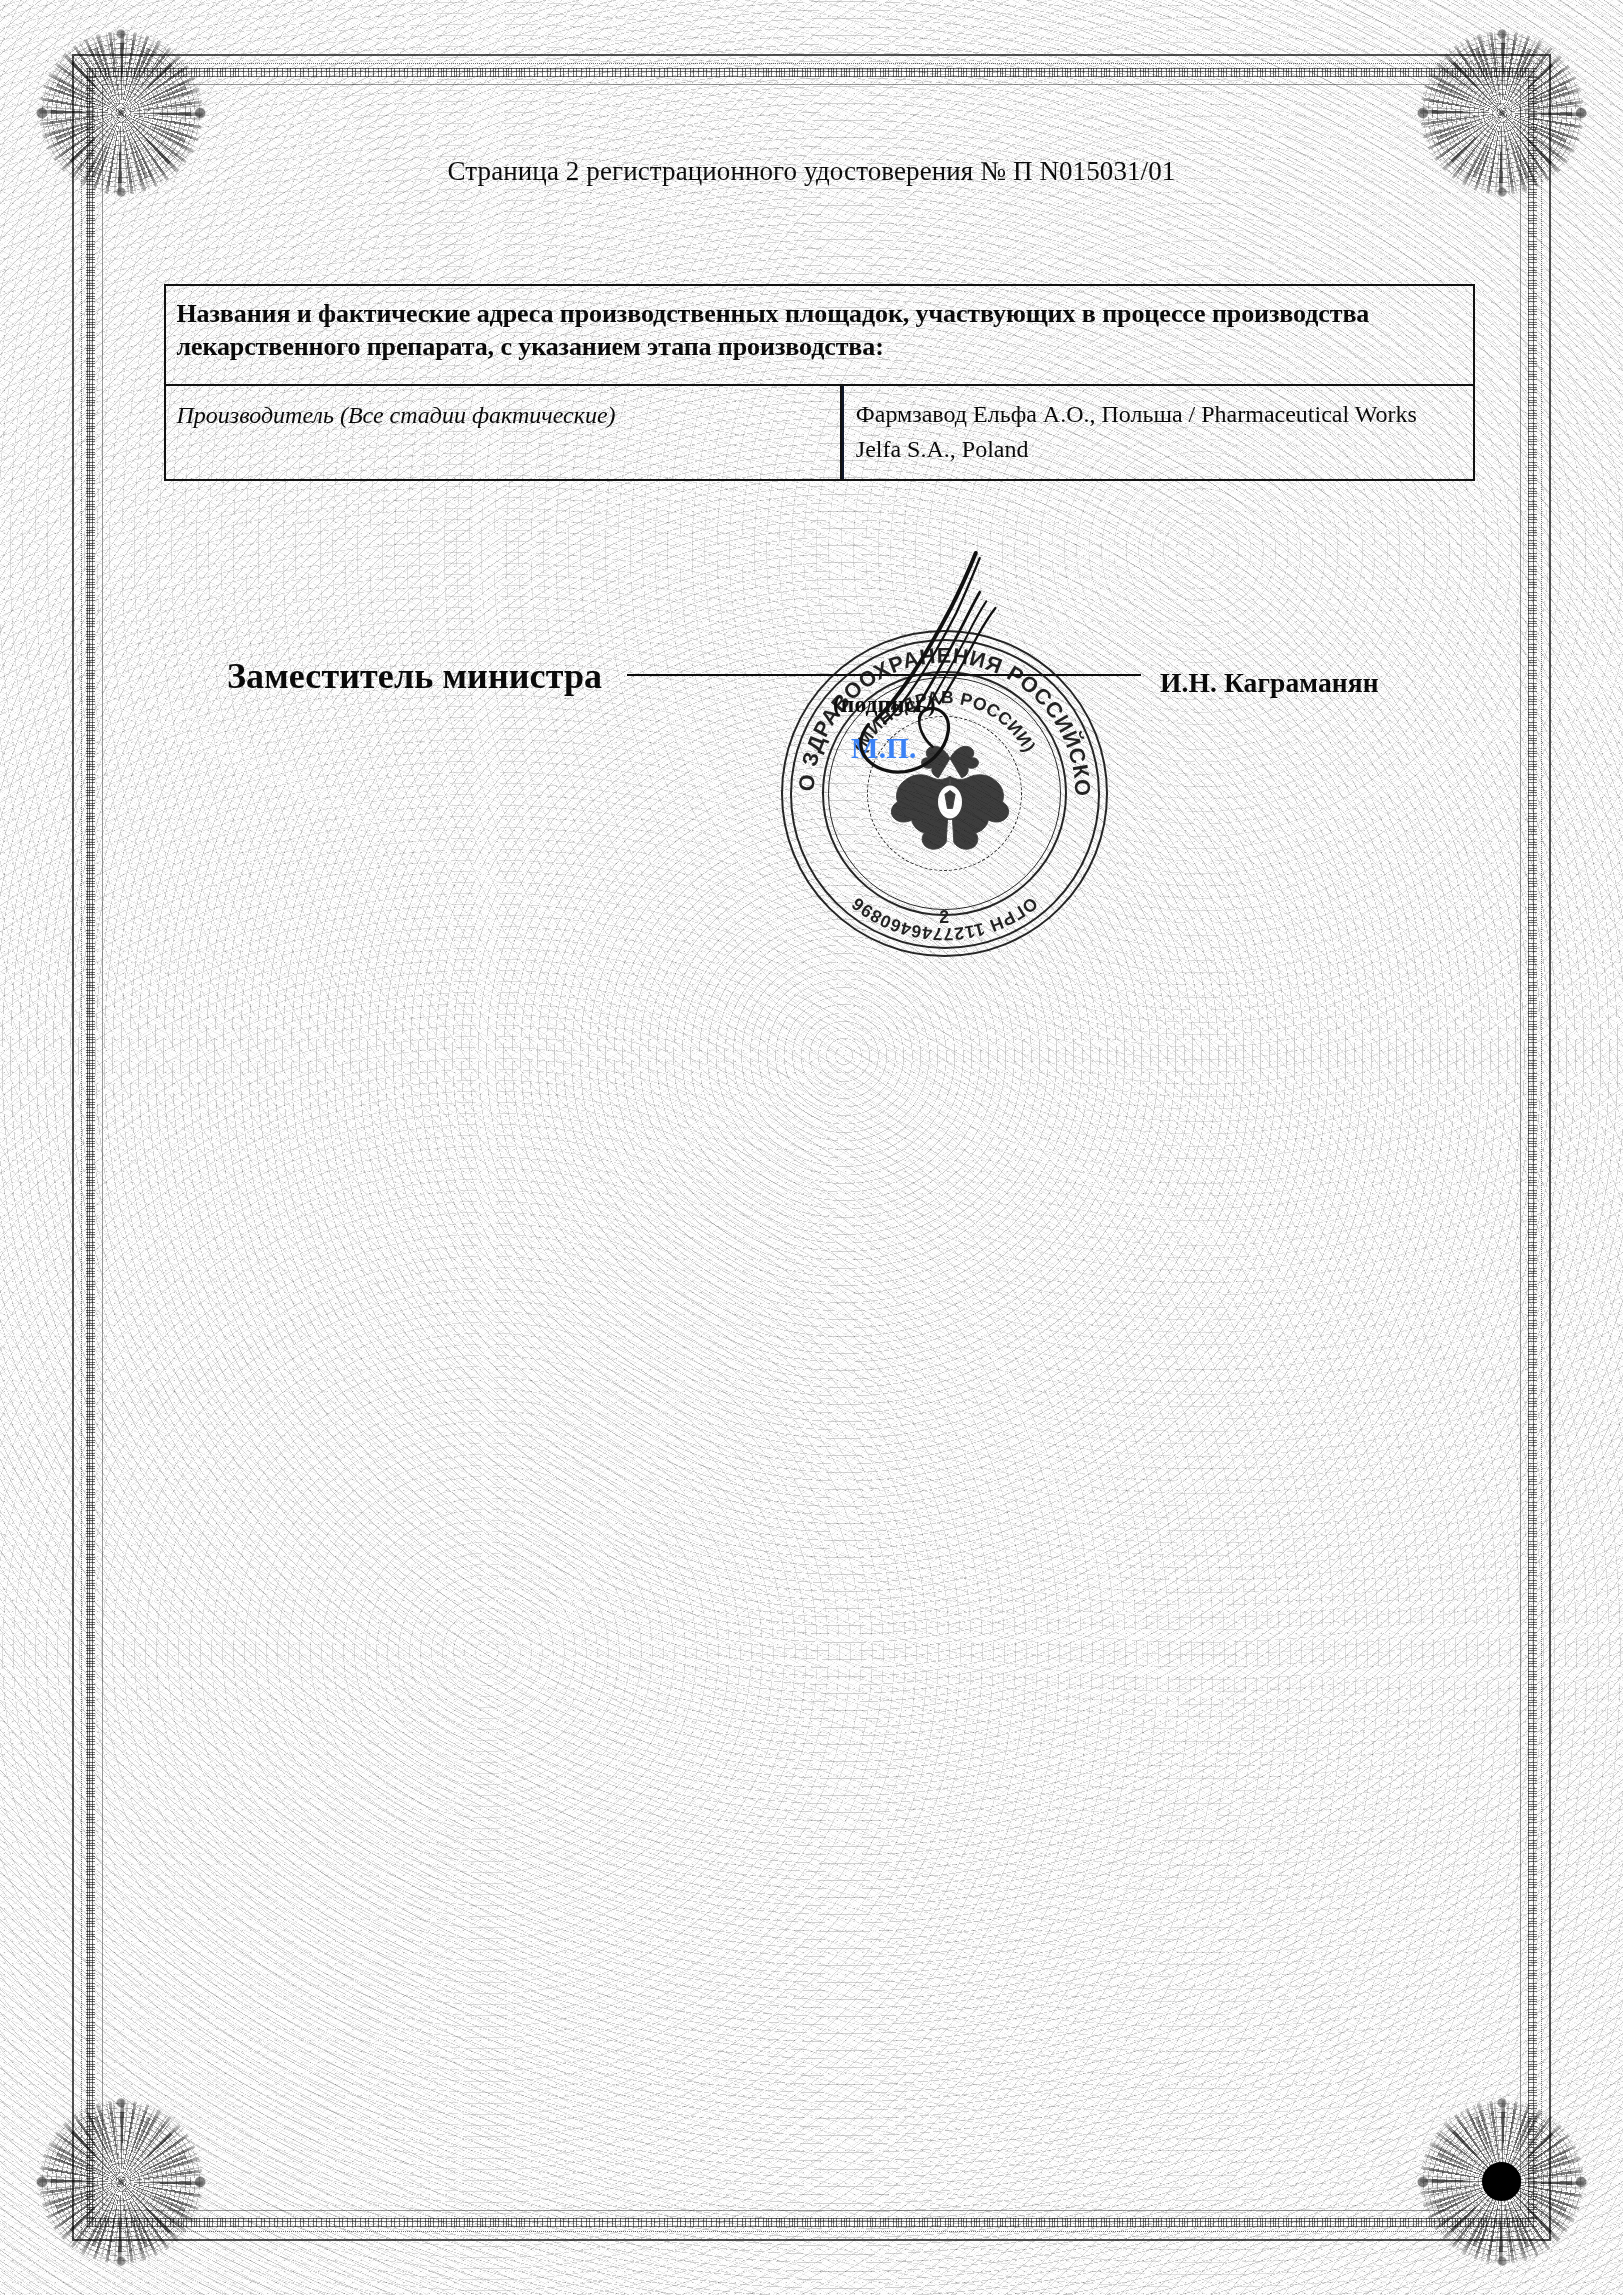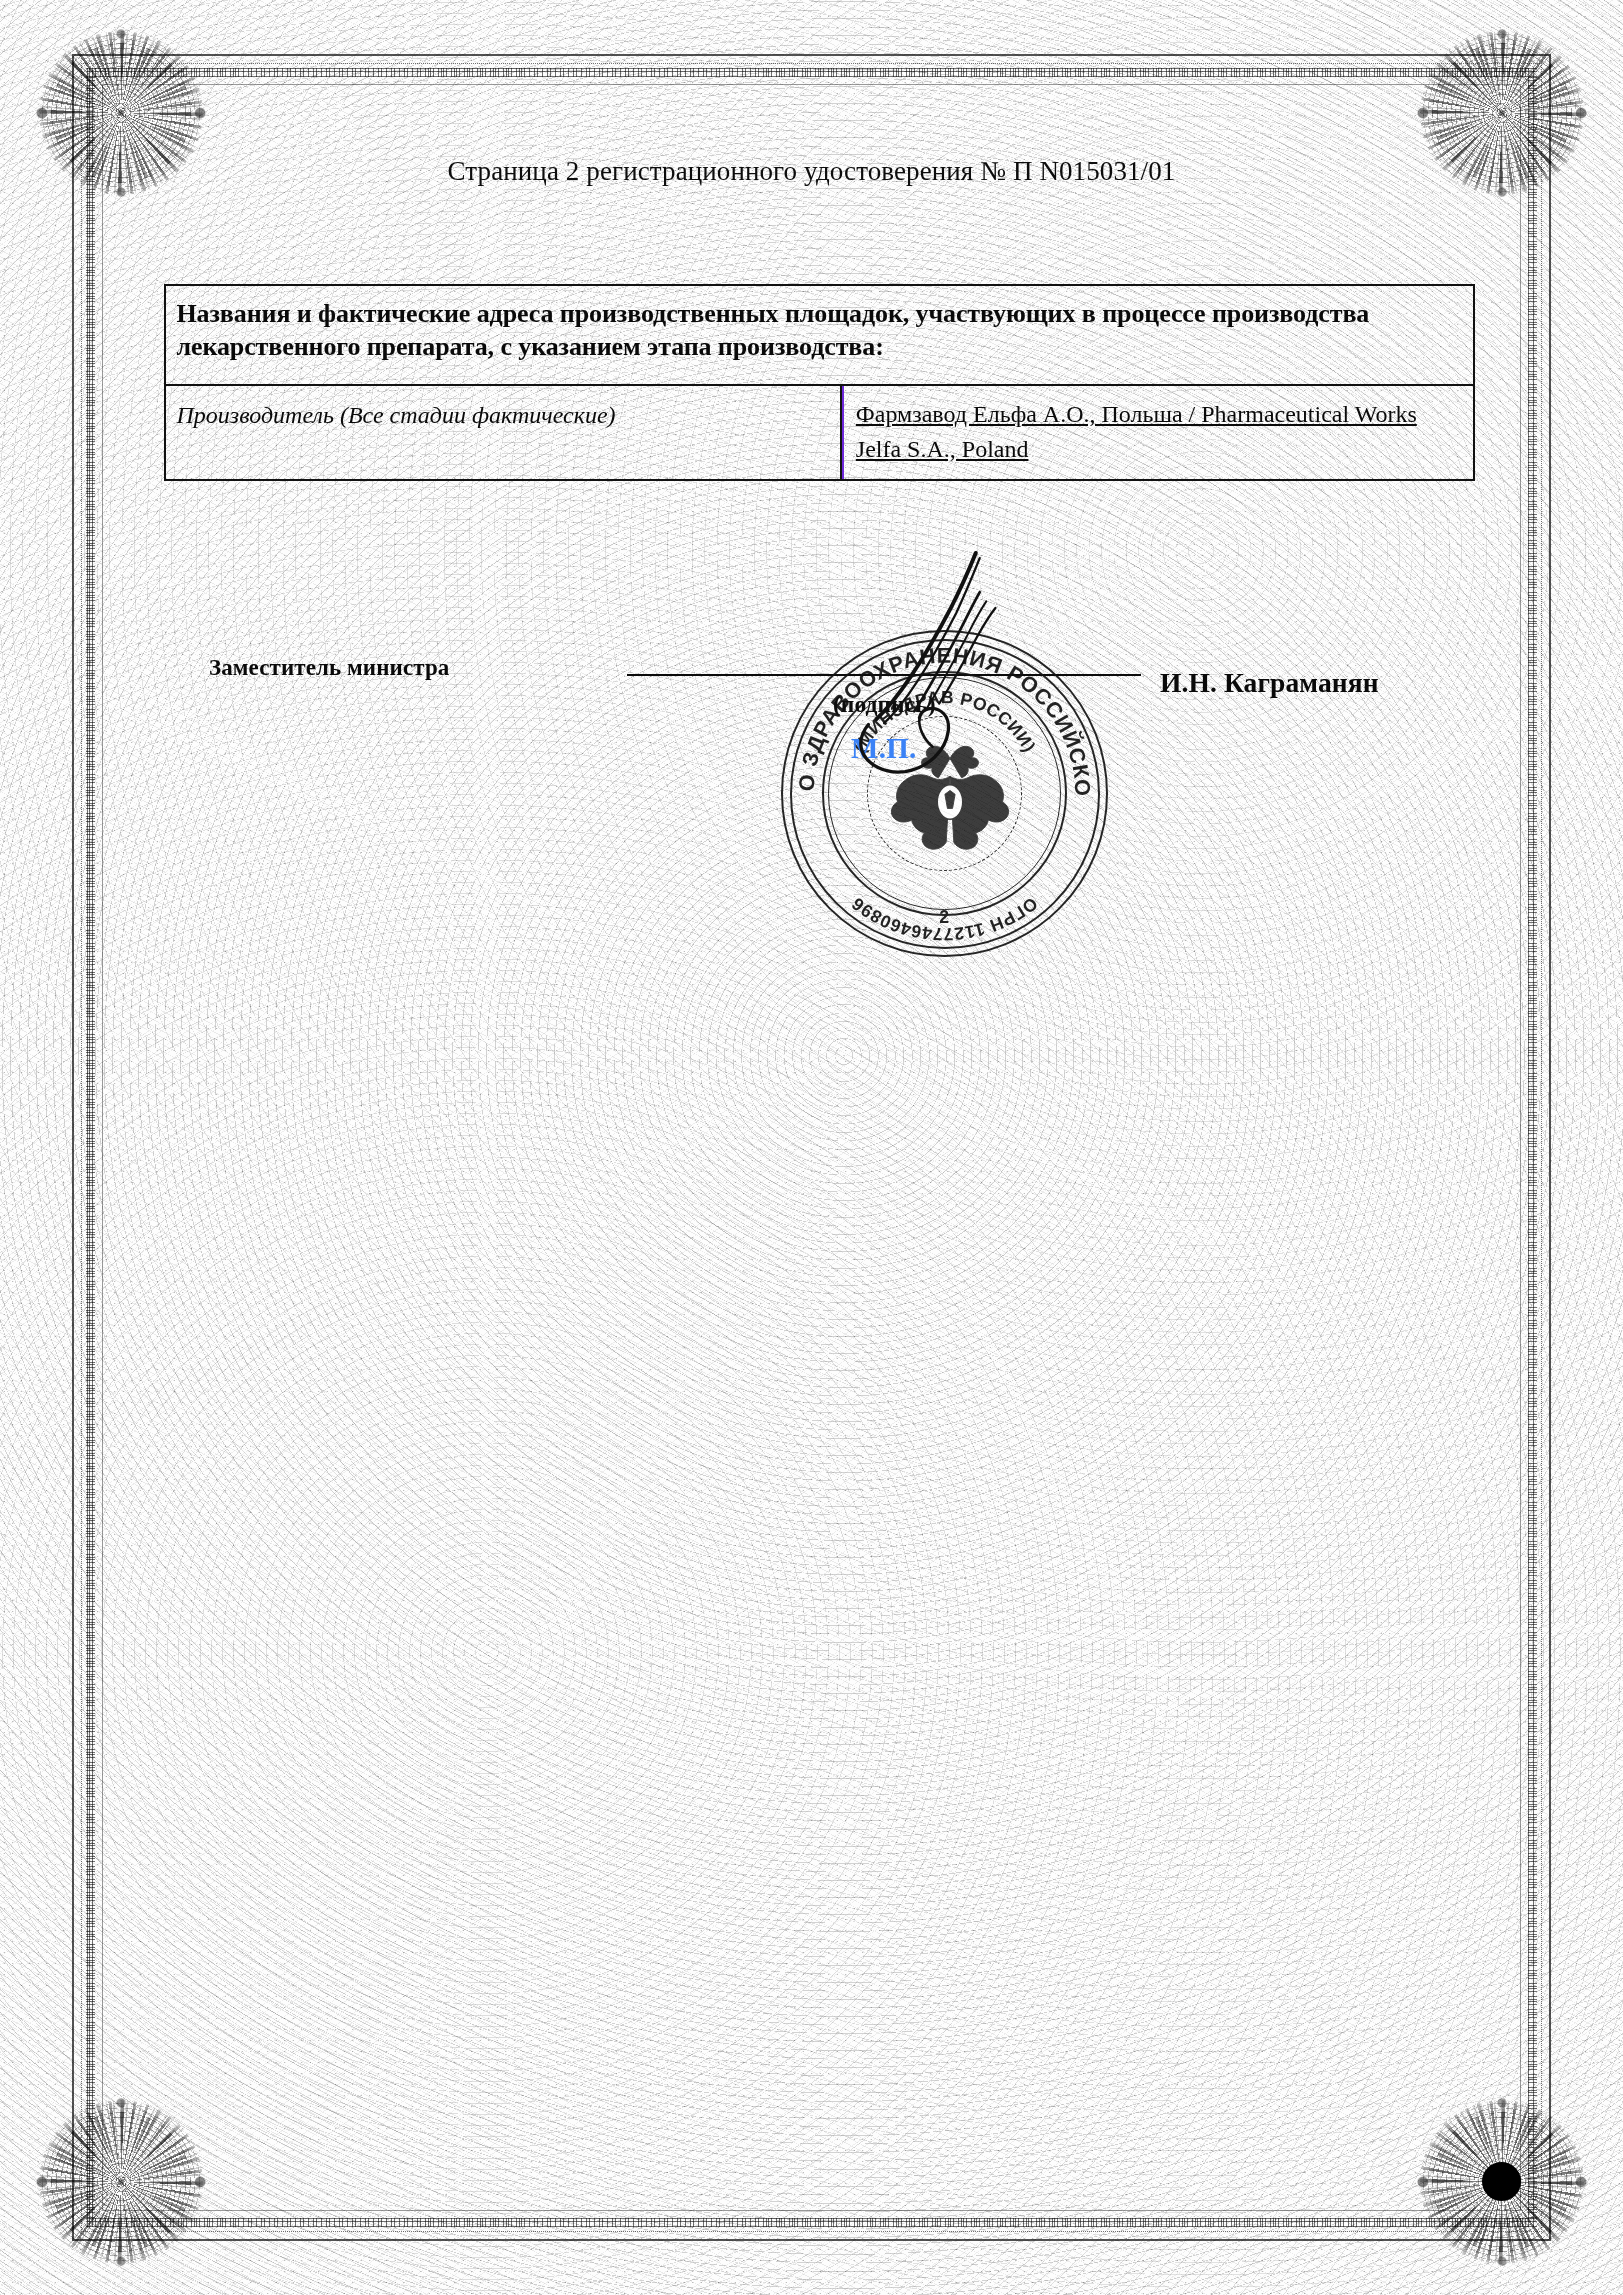--- a/index.html
+++ b/index.html
@@ -175,35 +175,34 @@
   .producer-role {
     font-style: italic;
     font-size: 24px;
     line-height: 1.35;
     padding: 13px 10.5px 13px 10.5px;
   }
   .producer-name {
     font-size: 24px;
     line-height: 1.42;
     padding: 11.8px 10.5px 13px 11.8px;
-    border-left: 2px solid #6d28d9;
-    text-decoration: underline;
+    border-left: 2px solid #0f172a;
   }
   .addr-cell {
     font-size: 23.6px;
     line-height: 1.3;
     padding: 11.8px 10.5px 15.7px 10.5px;
   }
 
   
   .sig-role {
     position: absolute;
-    left: 209px;
+    left: 227px;
     top: 655px;
-    font-size: 23px;
+    font-size: 36px;
     font-weight: bold;
     letter-spacing: 0.1px;
   }
   .sig-line {
     position: absolute;
     left: 627px;
     top: 674px;
     width: 514px;
     height: 0;
     border-top: 2.6px solid #0b0b0b;

